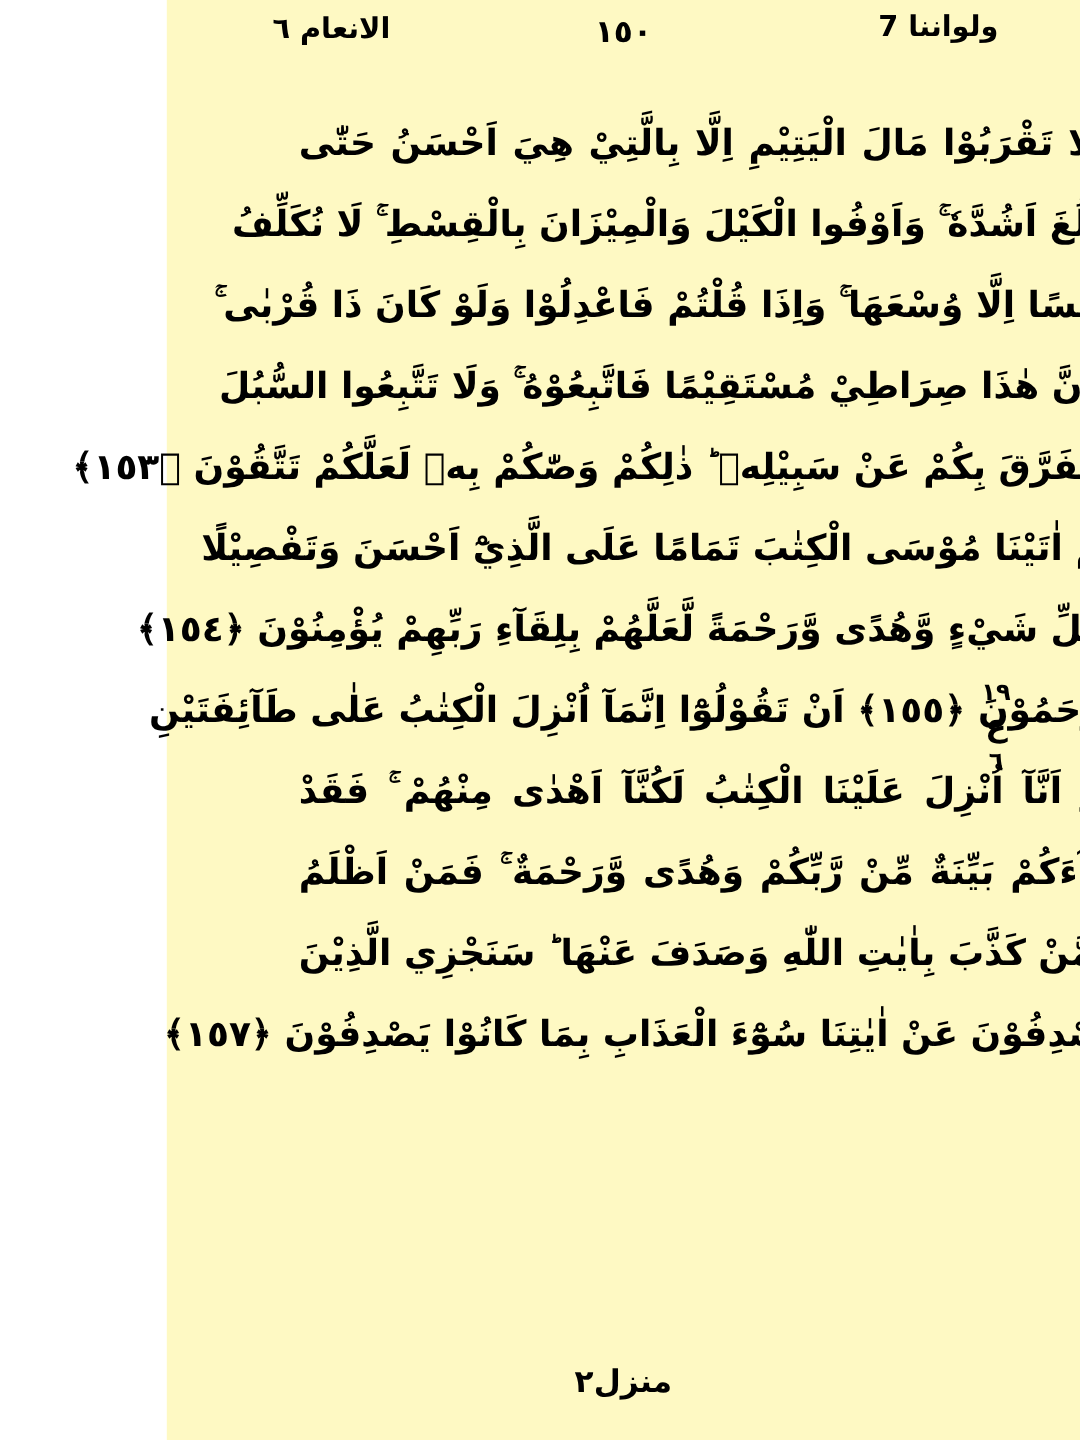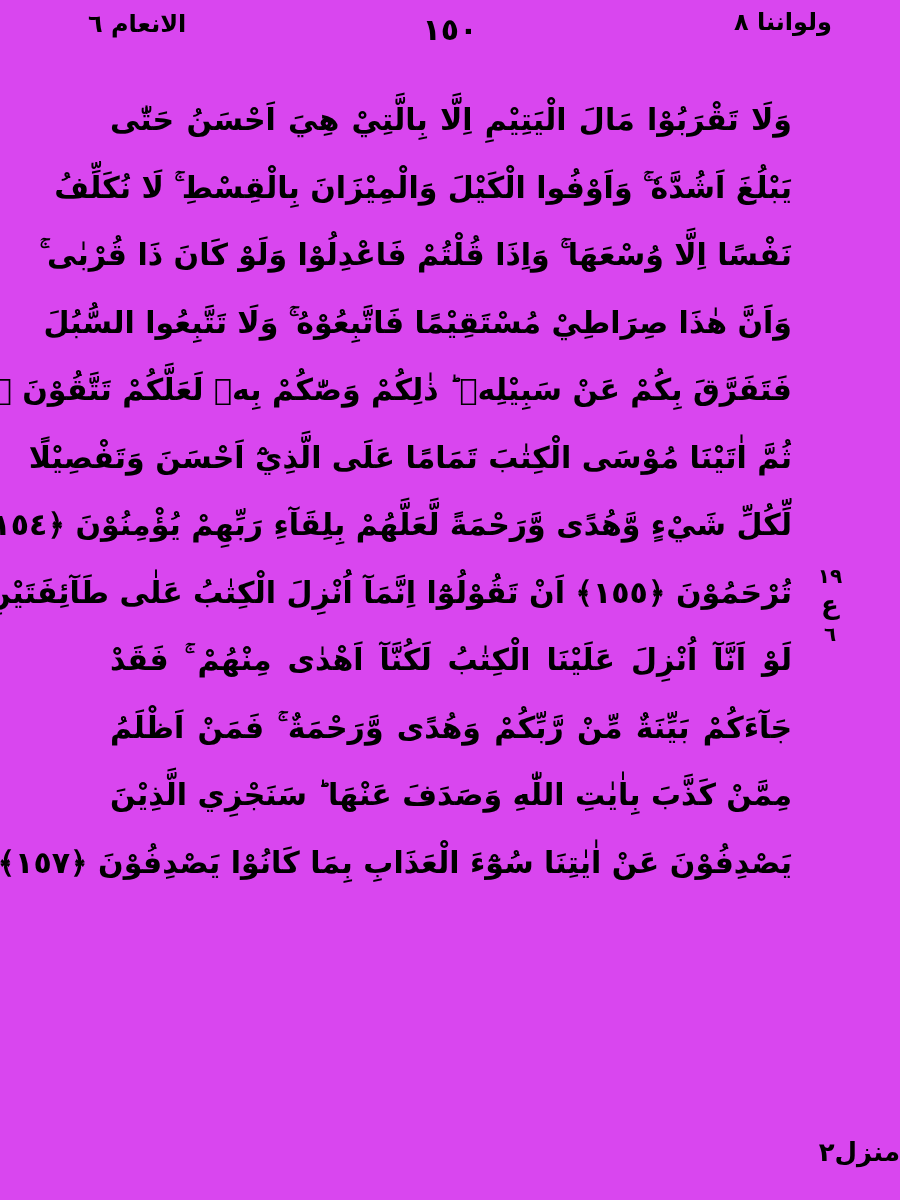--- a/index.html
+++ b/index.html
@@ -5,34 +5,34 @@
   * { margin: 0; padding: 0; box-sizing: border-box; }
   html, body {
     width: 900px; height: 1200px;
     background: #ffffff;
     font-family: "DejaVu Sans", sans-serif;
     color: #000000;
     overflow: hidden;
   }
   .page {
     position: relative;
-    width: 900px; height: 1200px;
-    background: #d946ef;
+    width: 761px; height: 1200px;
+    background: #fef9c3;
   }
 
   
   .header-left {
     position: absolute; top: 10px; left: 88px;
     font-size: 24px; font-weight: bold;
     direction: rtl;
   }
   .header-center {
     position: absolute; top: 12px; left: 0; right: 0;
     text-align: center;
-    font-size: 30px; font-weight: bold;
+    font-size: 26px; font-weight: bold;
     direction: rtl;
   }
   .header-right {
     position: absolute; top: 8px; right: 68px;
     font-size: 24px; font-weight: bold;
     direction: rtl;
   }
 
   
   .text-block {
@@ -63,35 +63,35 @@
     direction: rtl;
   }
   .margin-marker .mm-top    { font-size: 20px; font-weight: bold; line-height: 26px; }
   .margin-marker .mm-middle { font-size: 26px; font-weight: bold; line-height: 32px; }
   .margin-marker .mm-bottom { font-size: 20px; font-weight: bold; line-height: 26px; }
 
   
   .footer-manzil {
     position: absolute;
     top: 1137px; left: 0; right: 0;
-    text-align: right;
+    text-align: center;
     font-size: 26px; font-weight: bold;
     direction: rtl;
   }
 </style>
 </head>
 <body>
 
 <div class="page">
 
   <div class="header-left">الانعام ٦</div>
 
   <div class="header-center">١٥٠</div>
 
-  <div class="header-right">ولواننا ٨</div>
+  <div class="header-right">ولواننا 7</div>
 
   <div class="text-block">
     <div class="quran-line">وَلَا تَقْرَبُوْا مَالَ الْيَتِيْمِ اِلَّا بِالَّتِيْ هِيَ اَحْسَنُ حَتّٰى</div>
     <div class="quran-line">يَبْلُغَ اَشُدَّهٗ ۚ وَاَوْفُوا الْكَيْلَ وَالْمِيْزَانَ بِالْقِسْطِ ۚ لَا نُكَلِّفُ</div>
     <div class="quran-line">نَفْسًا اِلَّا وُسْعَهَا ۚ وَاِذَا قُلْتُمْ فَاعْدِلُوْا وَلَوْ كَانَ ذَا قُرْبٰى ۚ</div>
     <div class="quran-line">وَاَنَّ هٰذَا صِرَاطِيْ مُسْتَقِيْمًا فَاتَّبِعُوْهُ ۚ وَلَا تَتَّبِعُوا السُّبُلَ</div>
     <div class="quran-line">فَتَفَرَّقَ بِكُمْ عَنْ سَبِيْلِهٖ ؕ ذٰلِكُمْ وَصّٰكُمْ بِهٖ لَعَلَّكُمْ تَتَّقُوْنَ ﴿١٥٣﴾</div>
     <div class="quran-line">ثُمَّ اٰتَيْنَا مُوْسَى الْكِتٰبَ تَمَامًا عَلَى الَّذِيْٓ اَحْسَنَ وَتَفْصِيْلًا</div>
     <div class="quran-line">لِّكُلِّ شَيْءٍ وَّهُدًى وَّرَحْمَةً لَّعَلَّهُمْ بِلِقَآءِ رَبِّهِمْ يُؤْمِنُوْنَ ﴿١٥٤﴾</div>
     <div class="quran-line">تُرْحَمُوْنَ ﴿١٥٥﴾ اَنْ تَقُوْلُوْٓا اِنَّمَآ اُنْزِلَ الْكِتٰبُ عَلٰى طَآئِفَتَيْنِ</div>

